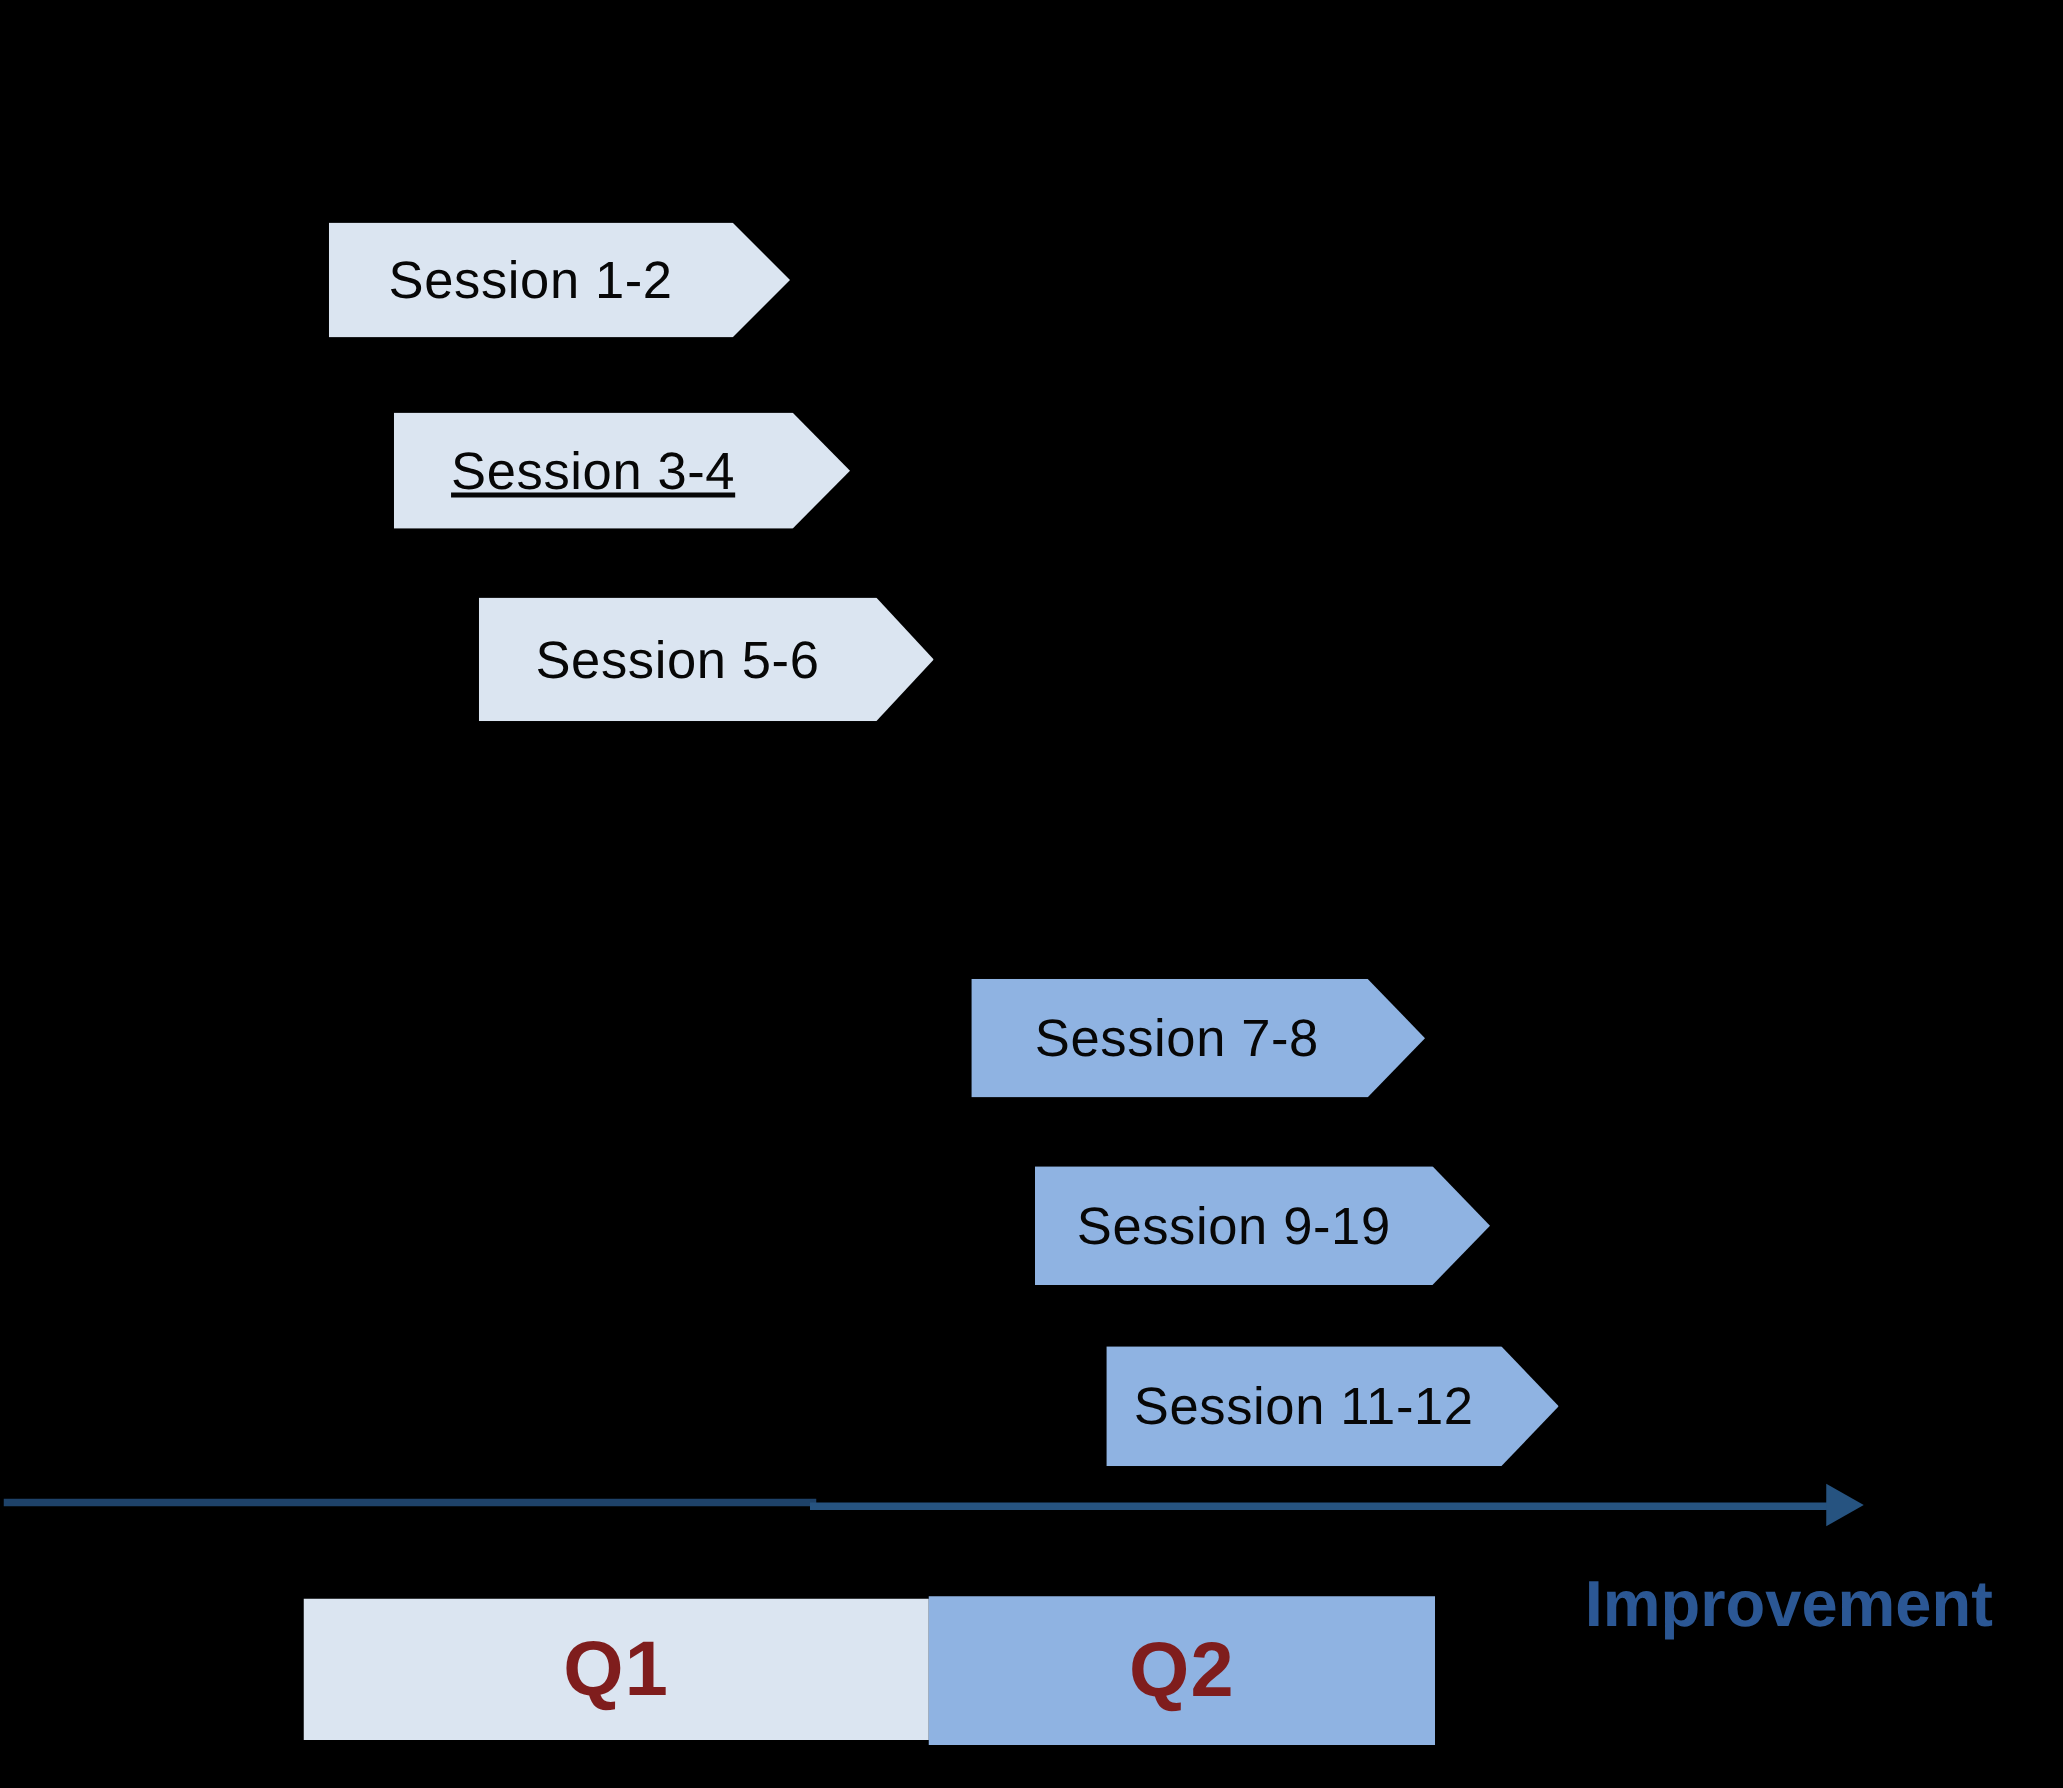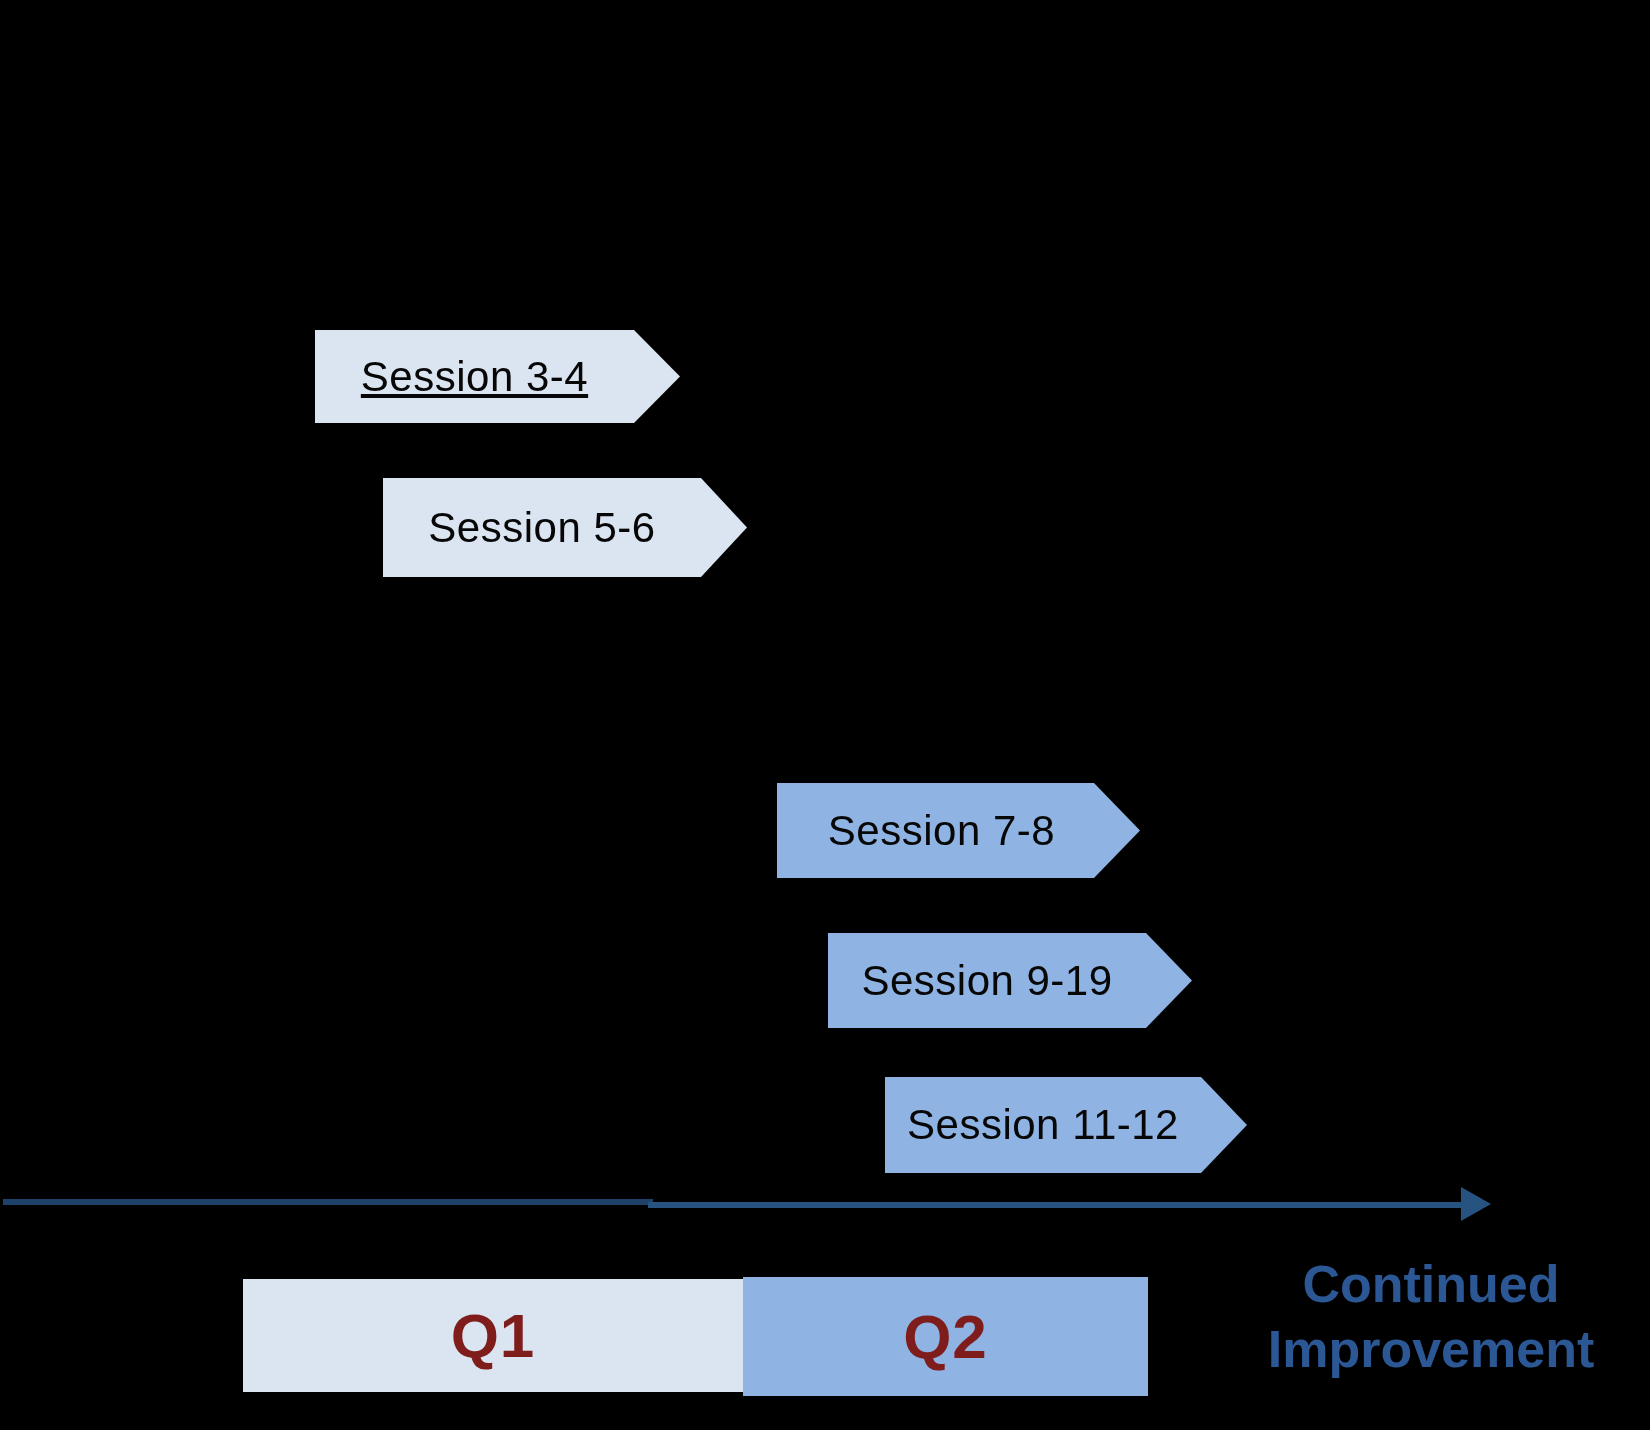--- a/index.html
+++ b/index.html
@@ -62,20 +62,23 @@
     font-weight:bold;
     font-size:52px;line-height:65px;
   }
   .continued span{display:block;}
 </style>
 </head>
 <body>
 
 <div id="canvas">
 
+  <div id="arrow-0" class="arrow light">
+    <span>Session 1-2</span>
+  </div>
   <div id="arrow-1" class="arrow light">
     <span>Session 3-4</span>
   </div>
   <div id="arrow-2" class="arrow light">
     <span>Session 5-6</span>
   </div>
   <div id="arrow-3" class="arrow medium">
     <span>Session 7-8</span>
   </div>
   <div id="arrow-4" class="arrow medium">
@@ -90,17 +93,16 @@
   <div class="tl-head"></div>
 
   <div id="qbar-1" class="qbar">
     <span>Q1</span>
   </div>
   <div id="qbar-2" class="qbar">
     <span>Q2</span>
   </div>
 
   <div class="continued">
-    <span>Continued</span>
     <span>Improvement</span>
   </div>
 
 </div>
 
 </body></html>

